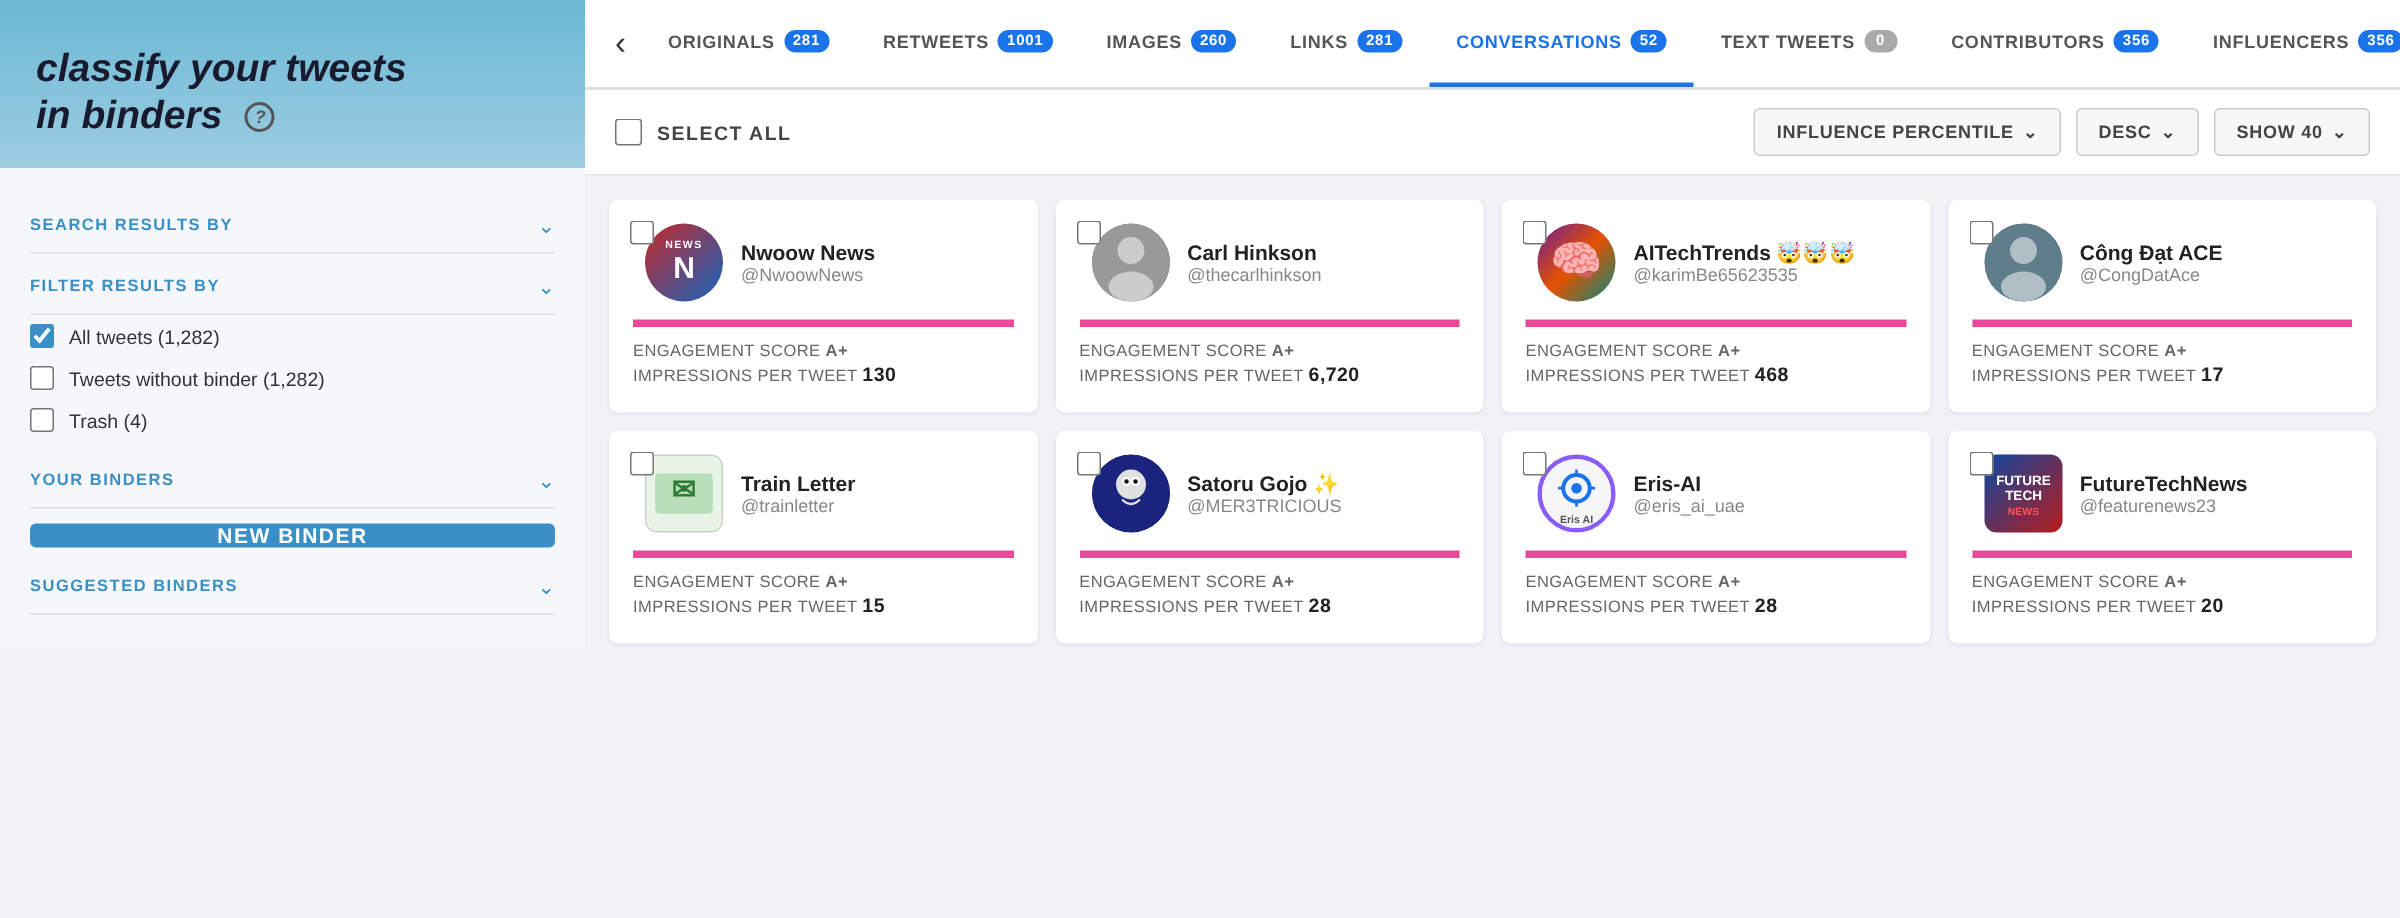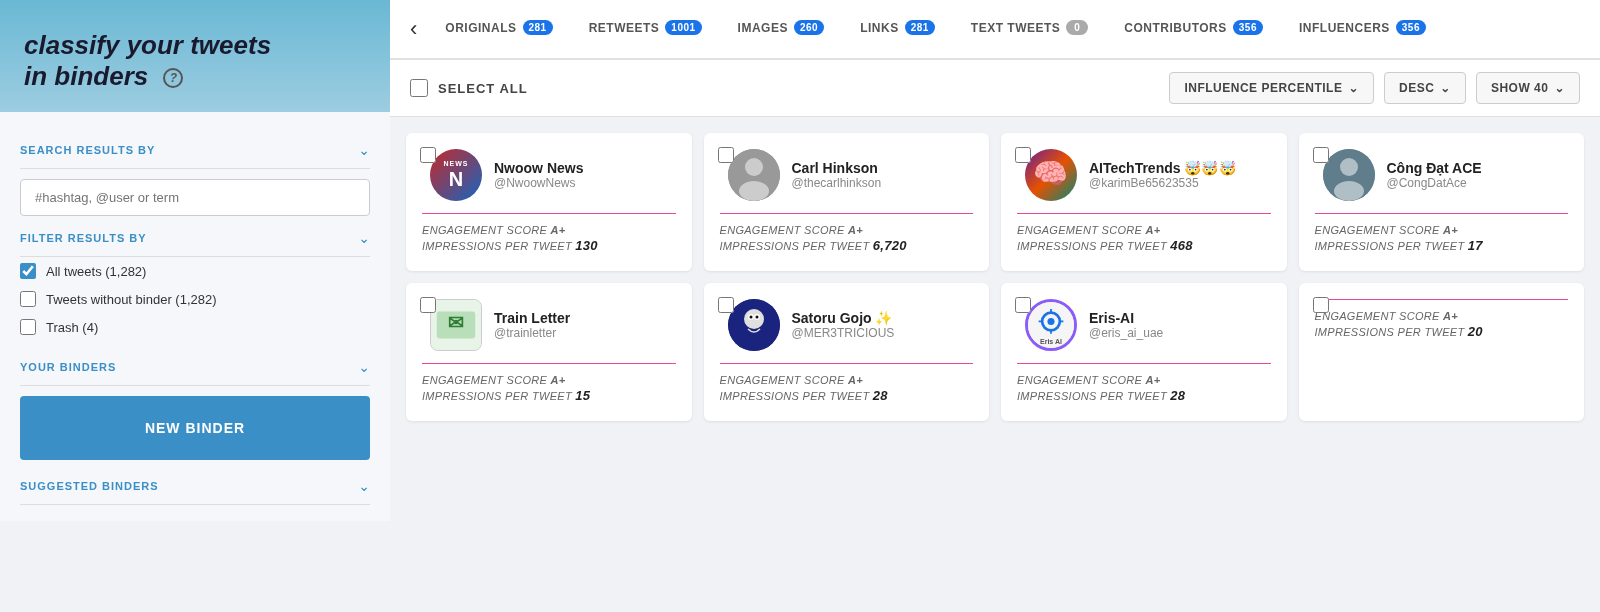--- a/index.html
+++ b/index.html
@@ -92,21 +92,21 @@
     .filter-item input[type="checkbox"] {
       width: 16px;
       height: 16px;
       accent-color: #3a8fc7;
     }
     .binders-section {
       margin-top: 4px;
     }
     .new-binder-btn {
       width: 100%;
-      padding: 24px;
+      padding: 0;
       background: #3a8fc7;
       color: #fff;
       font-size: 14px;
       font-weight: 700;
       border: none;
       border-radius: 4px;
       cursor: pointer;
       margin-top: 10px;
       letter-spacing: 1px;
     }
@@ -278,26 +278,25 @@
     .user-info .user-name {
       font-size: 14px;
       font-weight: 700;
       color: #222;
     }
     .user-info .user-handle {
       font-size: 12px;
       color: #888;
     }
     .card-stats {
-      border-top: 1px solid #ec4899;
+      border-top: 5px solid #ec4899;
       padding-top: 10px;
       font-size: 11px;
       color: #666;
       letter-spacing: 0.3px;
-      font-style: italic;
     }
     .card-stats .score-label {
       display: block;
       margin-bottom: 2px;
     }
     .card-stats .score-value {
       font-weight: 900;
       color: #222;
       font-size: 13px;
     }
@@ -330,21 +329,20 @@
     </div>
   </div>
   <div class="sidebar-body">
 
     <div class="section-header">
       <span class="section-header-label">SEARCH RESULTS BY</span>
       <button class="collapse-btn">
         <span class="chevron-icon">⌄</span>
       </button>
     </div>
-    <input class="search-input" type="text" placeholder="#hashtag, @user or term" style="">
 
     <div class="section-header filter-section">
       <span class="section-header-label">FILTER RESULTS BY</span>
       <button class="collapse-btn">
         <span class="chevron-icon">⌄</span>
       </button>
     </div>
     <div class="filter-item">
       <input type="checkbox" checked="" style="">
       <span>All tweets (1,282)</span>
@@ -388,20 +386,24 @@
       <span>RETWEETS</span>
       <span class="tab-badge">1001</span>
     </div>
     <div class="tab-item">
       <span>IMAGES</span>
       <span class="tab-badge">260</span>
     </div>
     <div class="tab-item">
       <span>LINKS</span>
       <span class="tab-badge">281</span>
+    </div>
+    <div class="tab-item active">
+      <span>CONVERSATIONS</span>
+      <span class="tab-badge">52</span>
     </div>
     <div class="tab-item">
       <span>TEXT TWEETS</span>
       <span class="tab-badge zero">0</span>
     </div>
     <div class="tab-item">
       <span>CONTRIBUTORS</span>
       <span class="tab-badge">356</span>
     </div>
     <div class="tab-item">
@@ -582,20 +584,34 @@
           </div>
         </div>
         <div class="card-stats">
           <span class="score-label">ENGAGEMENT SCORE <strong>A+</strong></span>
           <span class="score-label">IMPRESSIONS PER TWEET <strong class="score-value">28</strong></span>
         </div>
       </div>
 
       <div class="card">
         <input type="checkbox" class="card-checkbox" style="">
+        <div class="card-user">
+          <div class="avatar avatar-square" style="background: linear-gradient(135deg, #0d47a1, #b71c1c); border-radius: 8px; overflow: hidden;">
+            <svg width="52" height="52" viewBox="0 0 52 52">
+              <rect width="52" height="52" rx="6" fill="transparent"></rect>
+              <text x="26" y="20" text-anchor="middle" font-size="9" fill="#fff" font-weight="bold">FUTURE</text>
+              <text x="26" y="30" text-anchor="middle" font-size="9" fill="#fff" font-weight="bold">TECH</text>
+              <text x="26" y="40" text-anchor="middle" font-size="7" fill="#ff5252" font-weight="bold">NEWS</text>
+            </svg>
+          </div>
+          <div class="user-info">
+            <div class="user-name">FutureTechNews</div>
+            <div class="user-handle">@featurenews23</div>
+          </div>
+        </div>
         <div class="card-stats">
           <span class="score-label">ENGAGEMENT SCORE <strong>A+</strong></span>
           <span class="score-label">IMPRESSIONS PER TWEET <strong class="score-value">20</strong></span>
         </div>
       </div>
 
     </div>
   </div>
 </div>
 

